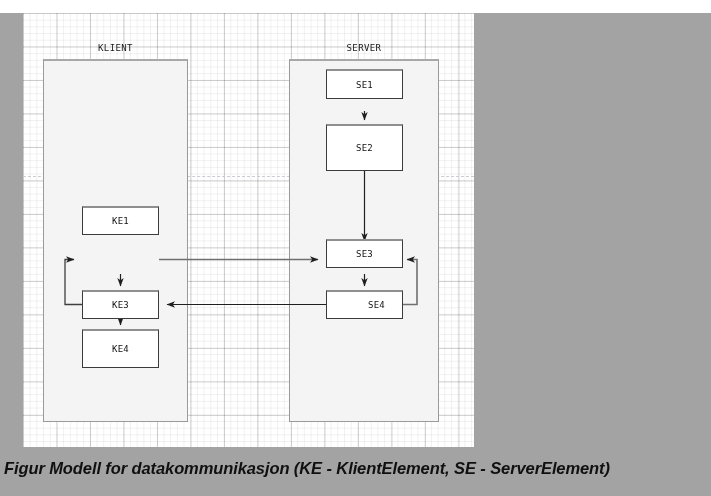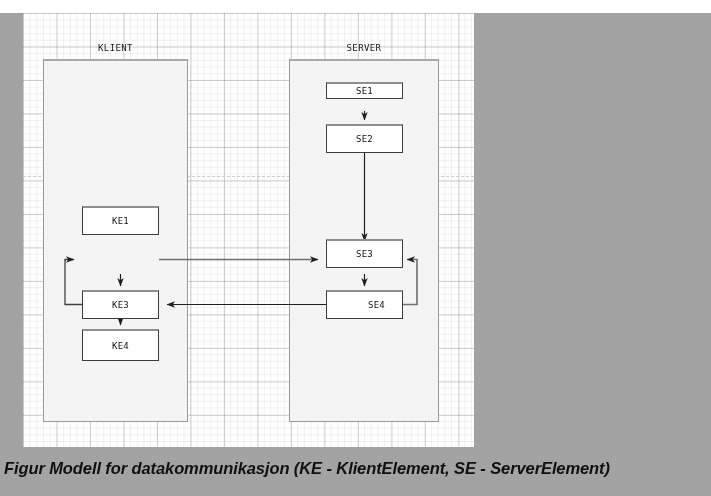--- a/index.html
+++ b/index.html
@@ -86,23 +86,23 @@
     align-items: center;
     justify-content: center;
     font-family: "DejaVu Sans Mono", "Liberation Mono", monospace;
     font-size: 9px;
     letter-spacing: 0.3px;
     color: #111111;
   }
   #node-ke1 { left: 82px; top: 193px; width: 77px; height: 29px; }
   #node-ke2 { left: 82px; top: 232px; width: 77px; height: 29px; }
   #node-ke3 { left: 82px; top: 277px; width: 77px; height: 29px; }
-  #node-ke4 { left: 82px; top: 316px; width: 77px; height: 32px; }
-  #node-se1 { left: 326px; top: 69px;  width: 77px; height: 17px; }
-  #node-se2 { left: 326px; top: 111px; width: 77px; height: 29px; }
+  #node-ke4 { left: 82px; top: 316px; width: 77px; height: 39px; }
+  #node-se1 { left: 326px; top: 56px;  width: 77px; height: 30px; }
+  #node-se2 { left: 326px; top: 111px; width: 77px; height: 47px; }
   #node-se3 { left: 326px; top: 226px; width: 77px; height: 29px; }
   #node-se4 { left: 326px; top: 277px; width: 77px; height: 29px; padding-left: 24px; }
 
   
   #connectors {
     position: absolute;
     left: 0;
     top: 0;
     width: 711px;
     height: 434px;

